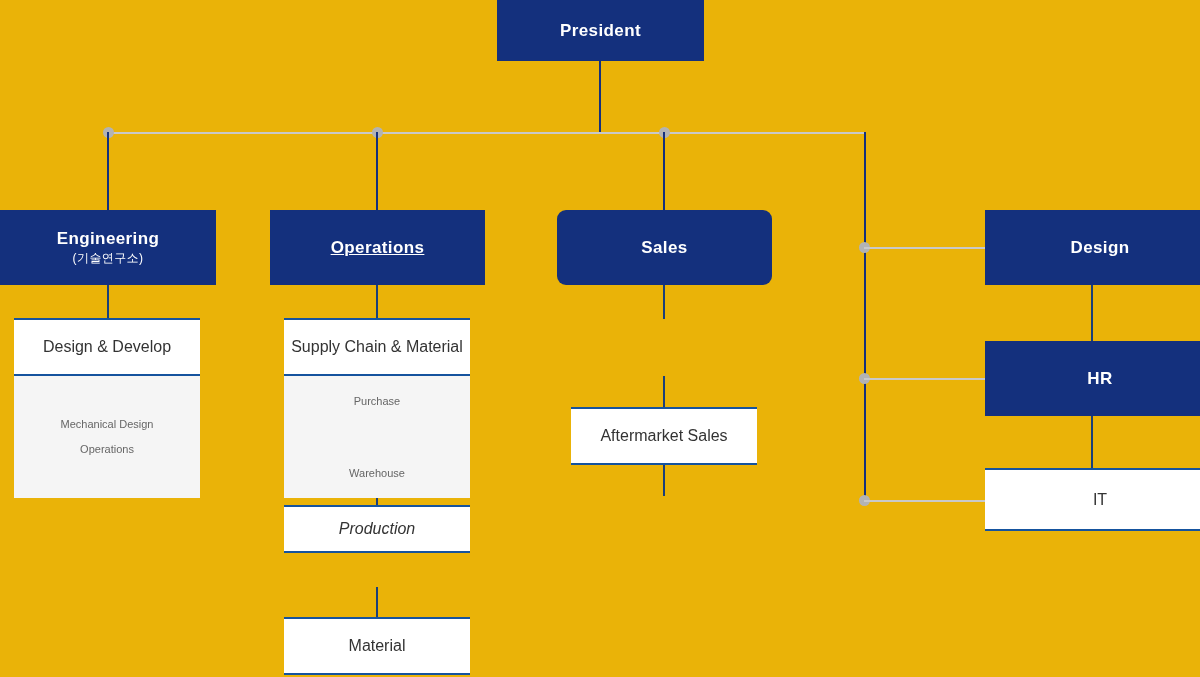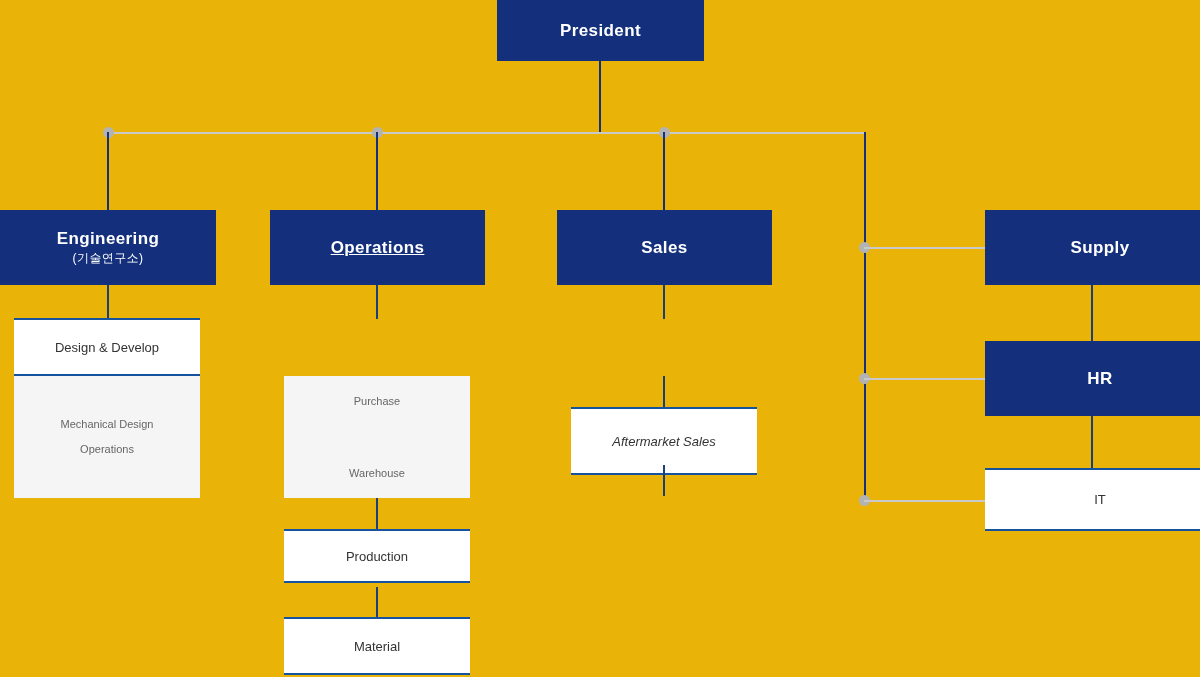--- a/index.html
+++ b/index.html
@@ -49,21 +49,21 @@
   .unit-box {
     position: absolute;
     box-sizing: border-box;
     background: #ffffff;
     border-top: 2px solid #15539E;
     border-bottom: 2px solid #15539E;
     display: flex;
     align-items: center;
     justify-content: center;
     color: #333333;
-    font-size: 13px;
+    font-size: 16px;
   }
 
   
   .detail-box {
     position: absolute;
     box-sizing: border-box;
     background: #F5F5F5;
     display: flex;
     flex-direction: column;
     align-items: center;
@@ -139,45 +139,48 @@
   </div>
   <div class="detail-box" style="left:14px; top:376px; width:186px; height:122px;">
     <div class="detail-line">Mechanical Design</div>
     <div class="detail-line">Operations</div>
   </div>
 
   <div class="dept-box" style="left:270px; top:210px; width:215px; height:75px;text-decoration:underline;">
     <div class="dept-title">Operations</div>
   </div>
   <div class="vline-thin" style="left:376px; top:285px; height:34px;"></div>
+  <div class="unit-box" style="left:284px; top:318px; width:186px; height:58px;">
+    <span>Supply Chain &amp; Material</span>
+  </div>
   <div class="detail-box" style="left:284px; top:376px; width:186px; height:122px;gap:47px;">
     <div class="detail-line">Purchase</div>
     <div class="detail-line">Warehouse</div>
   </div>
   <div class="vline-thin" style="left:376px; top:498px; height:32px;"></div>
-  <div class="unit-box" style="left:284px; top:529px; width:186px; height:54px;">
+  <div class="unit-box" style="left:284px; top:505px; width:186px; height:48px;font-style:italic;">
     <span>Production</span>
   </div>
   <div class="vline-thin" style="left:376px; top:587px; height:31px;"></div>
   <div class="unit-box" style="left:284px; top:617px; width:186px; height:58px;">
     <span>Material</span>
   </div>
 
-  <div class="dept-box" style="left:557px; top:210px; width:215px; height:75px;">
+  <div class="dept-box" style="left:557px; top:210px; width:215px; height:75px;border-radius:9px;">
     <div class="dept-title">Sales</div>
   </div>
   <div class="vline-thin" style="left:663px; top:285px; height:34px;"></div>
   <div class="vline-thin" style="left:663px; top:376px; height:32px;"></div>
-  <div class="unit-box" style="left:571px; top:407px; width:186px; height:68px;font-style:italic;">
+  <div class="unit-box" style="left:571px; top:407px; width:186px; height:58px;">
     <span>Aftermarket Sales</span>
   </div>
   <div class="vline-thin" style="left:663px; top:465px; height:31px;"></div>
 
   <div class="dept-box" style="left:985px; top:210px; width:230px; height:75px;">
-    <div class="dept-title">Supply</div>
+    <div class="dept-title">Design</div>
   </div>
   <div class="vline-thin" style="left:1091px; top:285px; height:56px;"></div>
   <div class="dept-box" style="left:985px; top:341px; width:230px; height:75px;">
     <div class="dept-title">HR</div>
   </div>
   <div class="vline-thin" style="left:1091px; top:416px; height:53px;"></div>
   <div class="unit-box" style="left:985px; top:468px; width:230px; height:63px;">
     <span>IT</span>
   </div>
 

